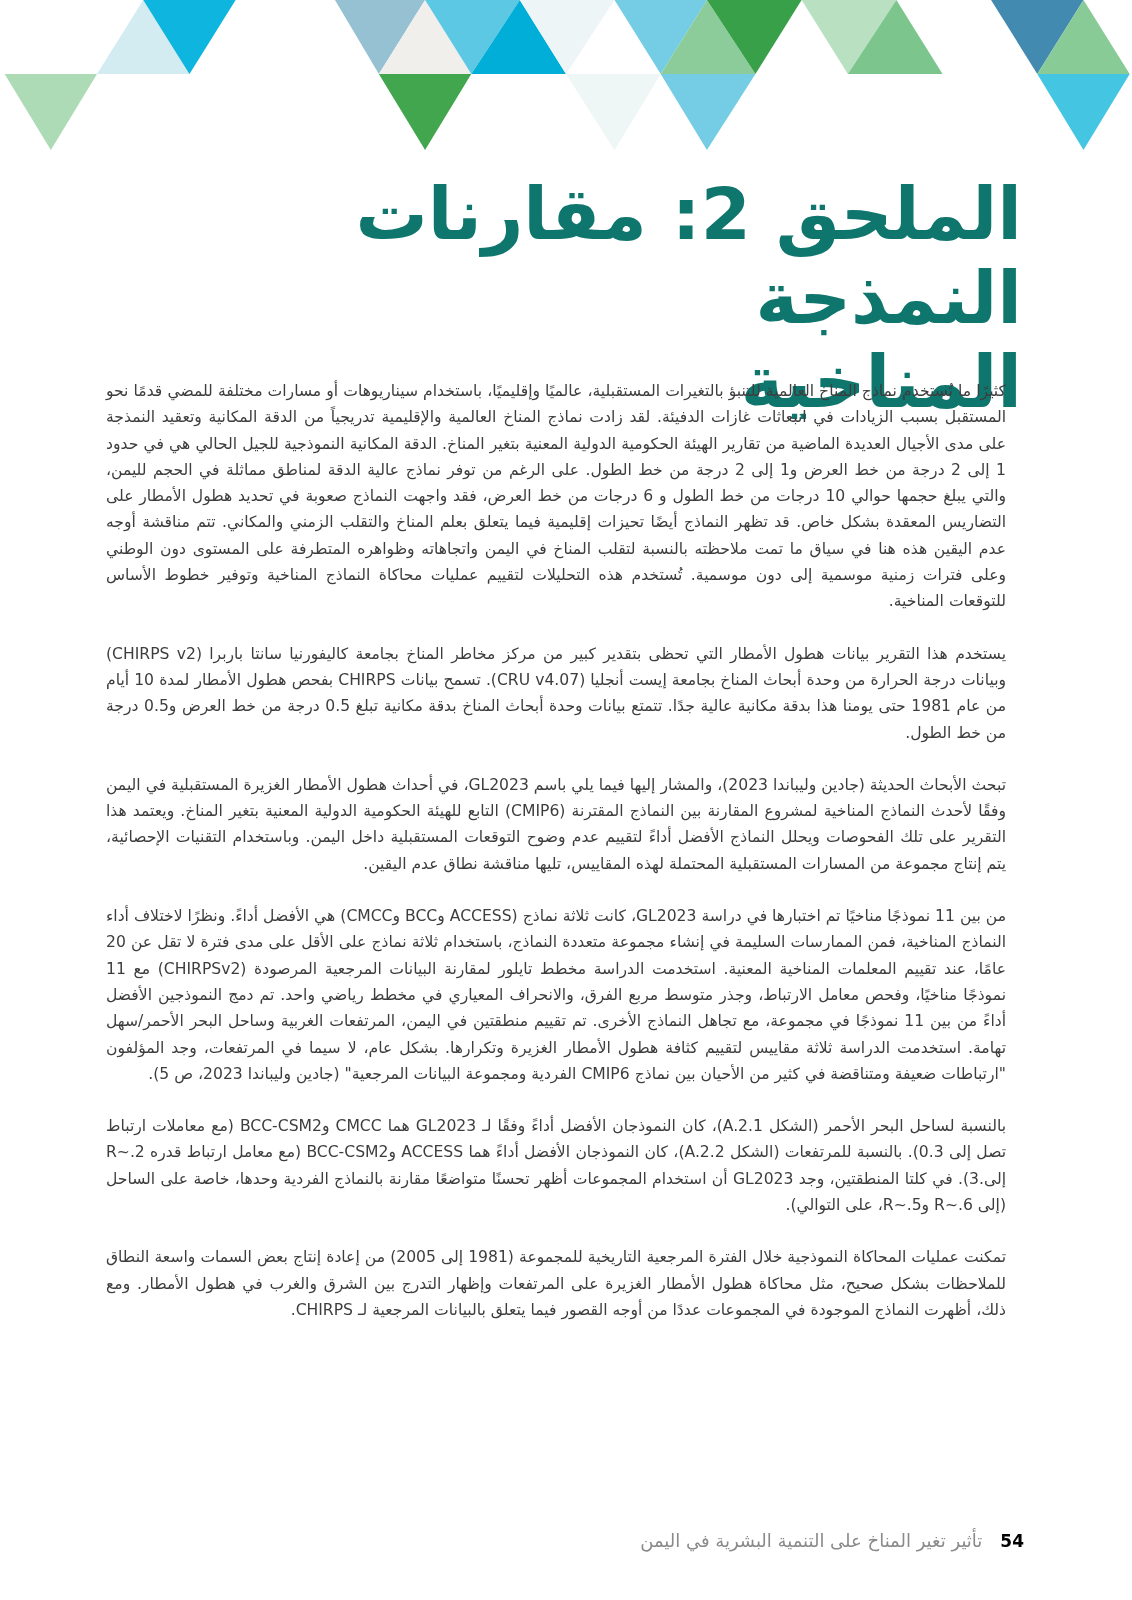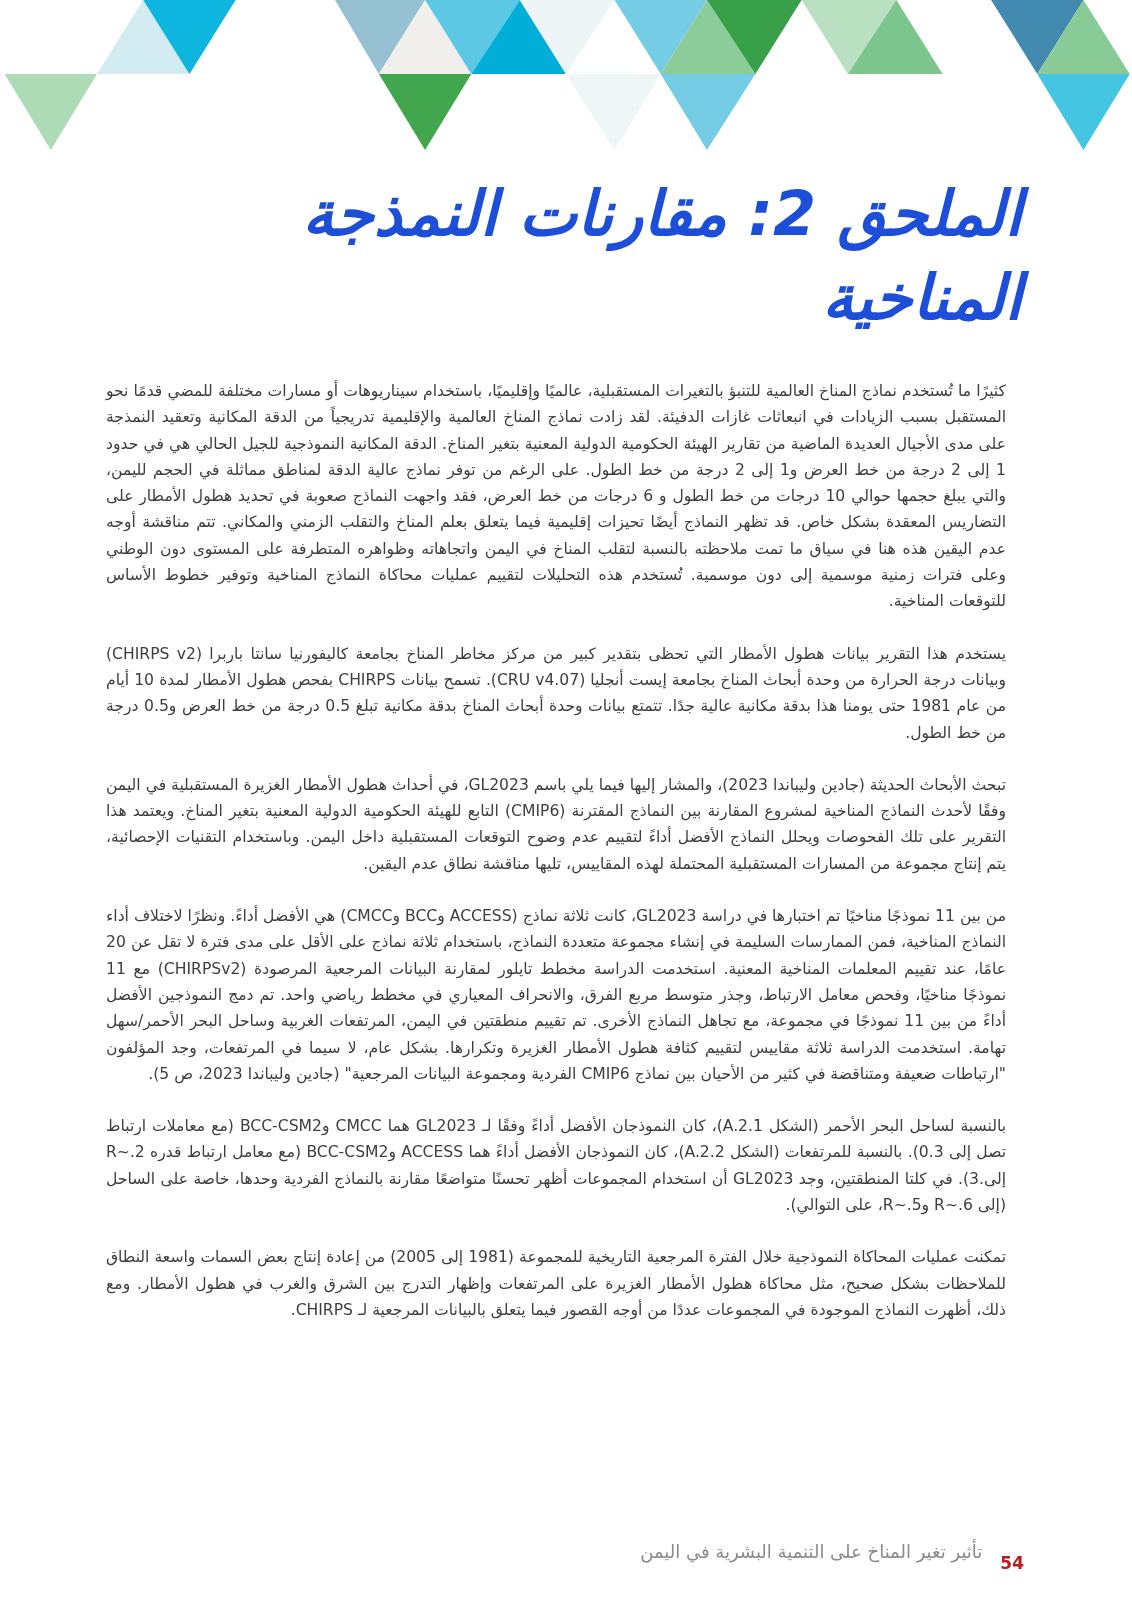--- a/index.html
+++ b/index.html
@@ -5,39 +5,39 @@
   html, body { margin: 0; padding: 0; background: #ffffff; }
   body {
     width: 1132px; height: 1600px; position: relative; overflow: hidden;
     font-family: "DejaVu Sans", sans-serif; color: #3a3a3a;
   }
   .banner { position: absolute; left: 0; top: 0; width: 1132px; height: 160px; }
   .title {
     position: absolute; right: 110px; top: 172px; width: 920px;
     margin: 0; text-align: right; direction: rtl;
     font-family: "DejaVu Sans", sans-serif; font-weight: bold;
-    font-size: 62px; line-height: 84px; color: #1d4ed8; font-style: italic;
+    font-size: 72px; line-height: 84px; color: #0f766e;
   }
   .content {
     position: absolute; right: 110px; top: 378px; width: 916px;
     direction: rtl; text-align: justify;
     font-family: "DejaVu Sans", sans-serif; font-size: 15.6px; line-height: 26.3px;
     color: #3d3d3d;
   }
   .content p { margin: 0 16px 26px 0; text-align-last: right; }
   .content h2 {
     margin: 4px 0 14px 0; font-weight: normal; font-size: 26px; line-height: 40px;
     color: #1a8fc9; text-align: right;
   }
   .footer {
     position: absolute; right: 108px; top: 1530px; direction: rtl;
     display: flex; align-items: center; gap: 18px;
     font-family: "DejaVu Sans", sans-serif;
   }
-  .page-num { font-weight: bold; font-size: 17px; color: #b91c1c; margin-top: 23px; }
+  .page-num { font-weight: bold; font-size: 17px; color: #000000; }
   .footer-title { font-size: 18px; color: #8a8a8a; }
 </style>
 </head>
 <body>
 
 <svg class="banner" viewBox="0 0 490 160" preserveAspectRatio="none" xmlns="http://www.w3.org/2000/svg" style="height: 160px;">
 
   <polygon points="62,0 42,74 82,74" fill="#ffffff"></polygon>
   <polygon points="62,0 102,0 82,74 42,74" fill="#d3ecf2"></polygon>
   <polygon points="62,0 102,0 82,74" fill="#0eb6df"></polygon>

